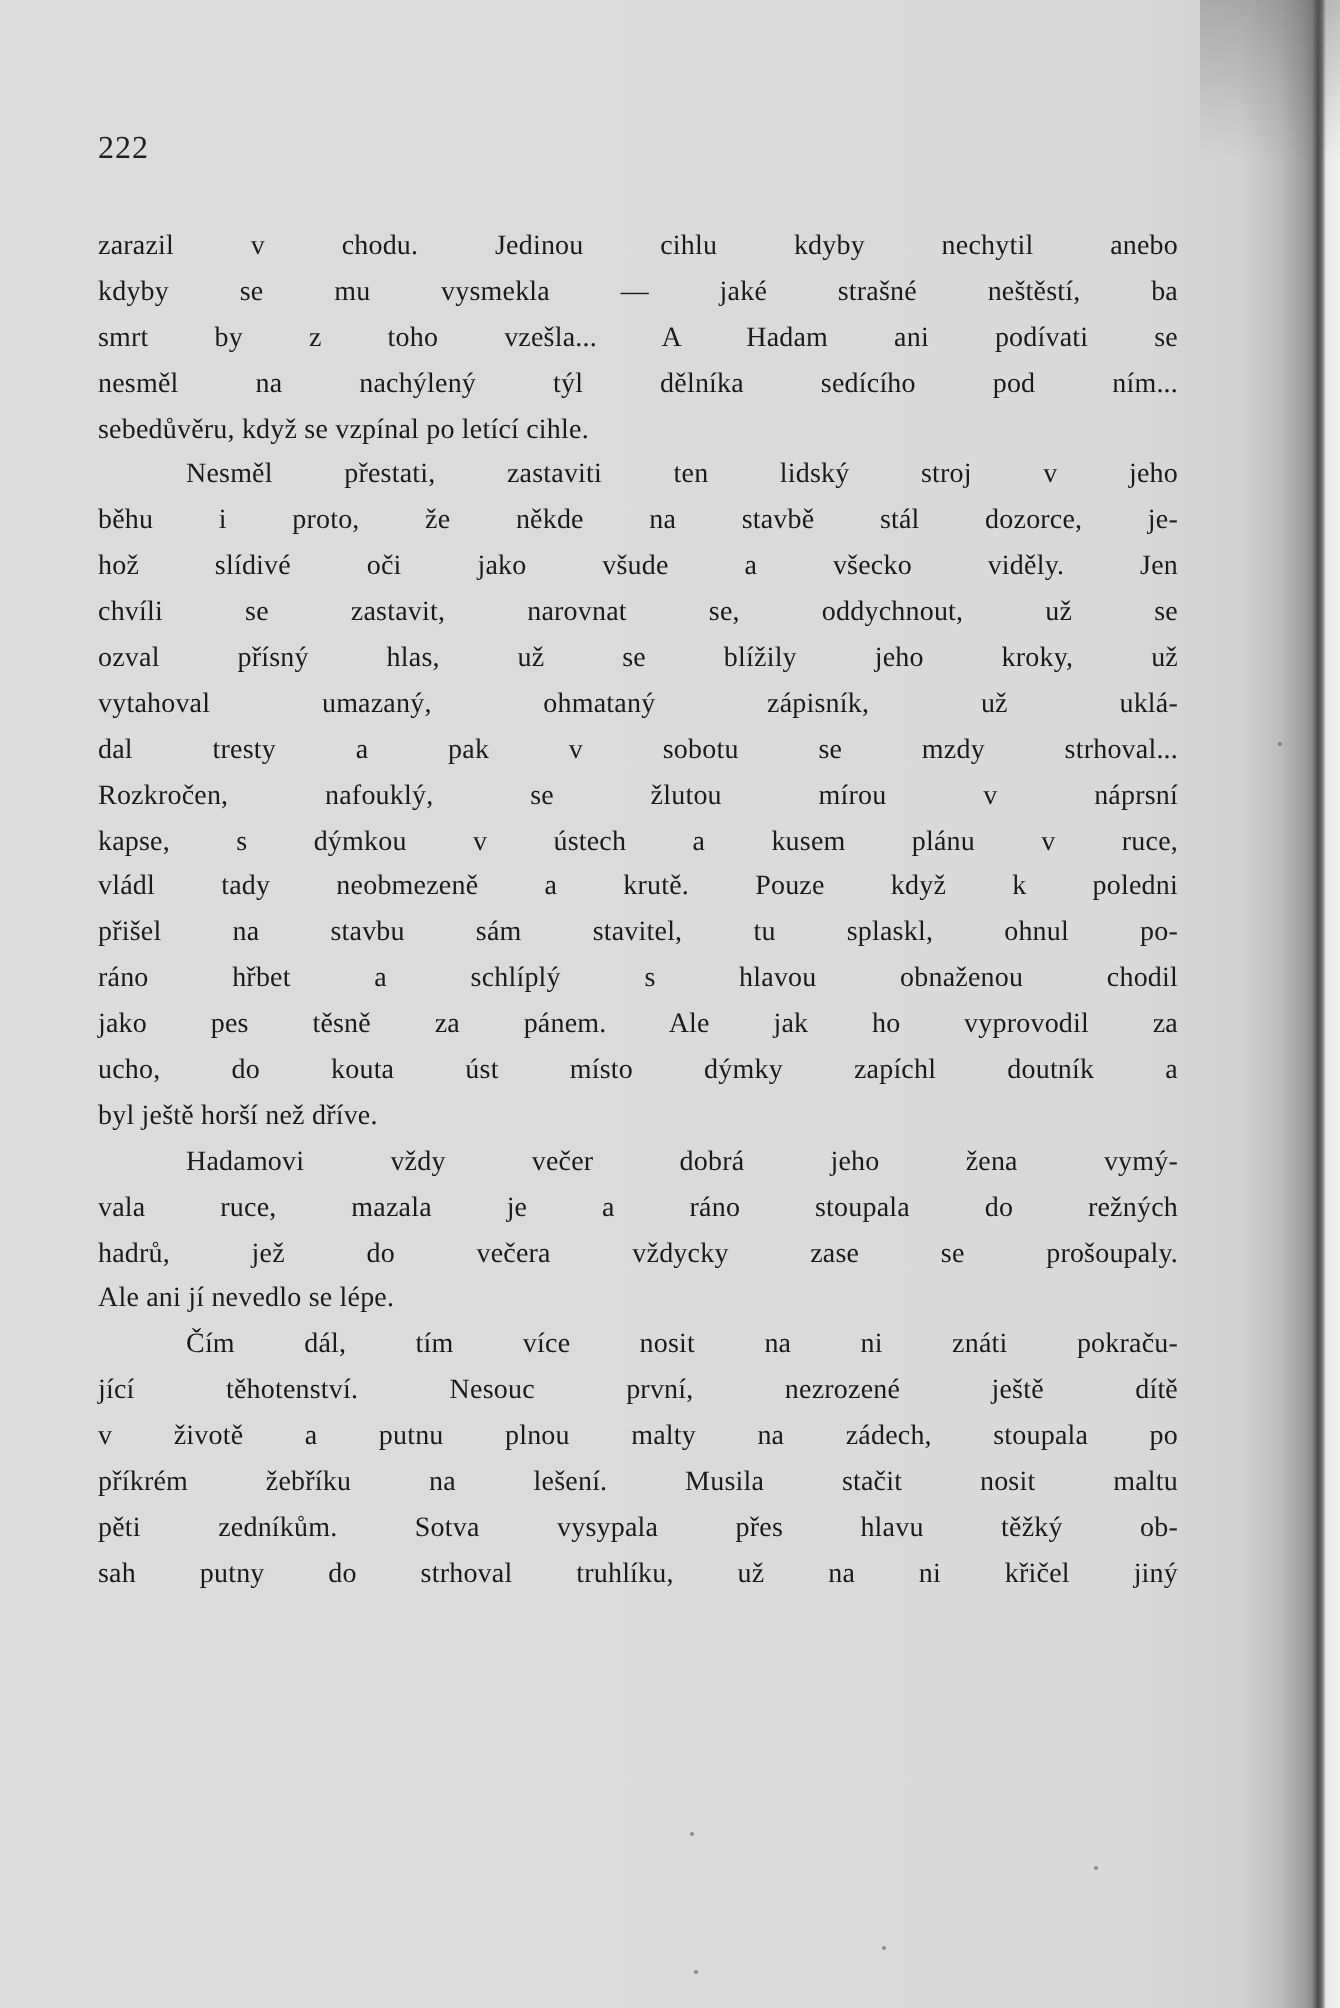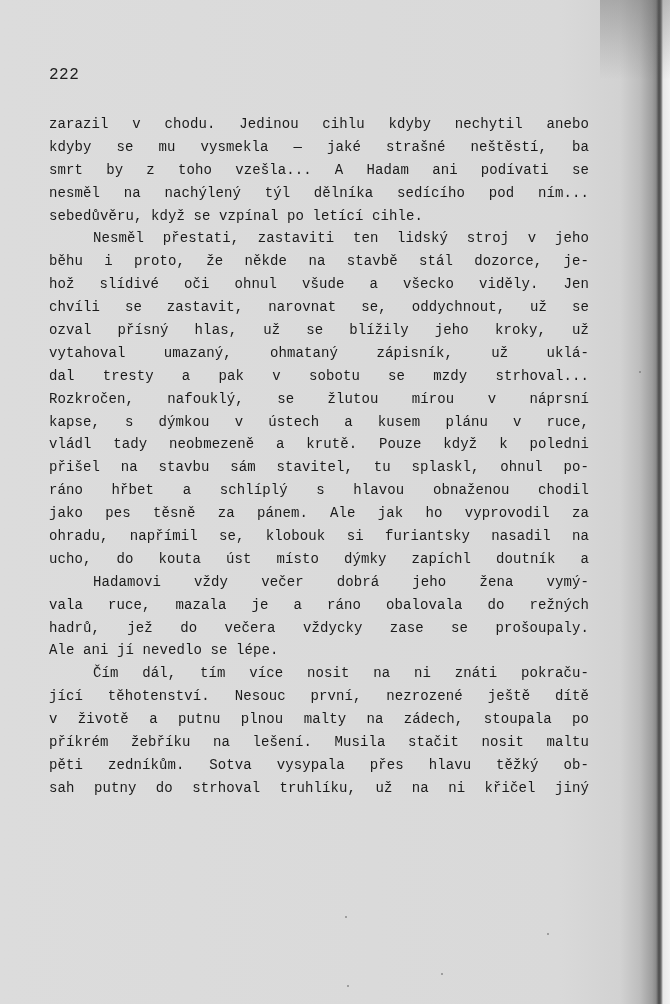--- a/index.html
+++ b/index.html
@@ -25,21 +25,20 @@
           #dcdcdc 0px,
           #d9d9d9 560px,
           #d2d2d2 620px,
           #bdbdbd 640px,
           #9e9e9e 652px,
           #8a8a8a 656px,
           #4a4a4a 659px,
           #6d6d6d 661px,
           #e8e8e8 663px,
           #f2f2f2 670px);
-      font-family: Liberation Mono, monospace;
     }
     .page-top-shade {
       position: absolute;
       left: 600px; top: 0;
       width: 70px; height: 80px;
       background: linear-gradient(to bottom, rgba(90,90,90,0.35), rgba(90,90,90,0));
       pointer-events: none;
     }
     .page-number {
       position: absolute;
@@ -95,38 +94,38 @@
       <span class="line">zarazil v chodu. Jedinou cihlu kdyby nechytil anebo</span>
       <span class="line">kdyby se mu vysmekla — jaké strašné neštěstí, ba</span>
       <span class="line">smrt by z toho vzešla... A Hadam ani podívati se</span>
       <span class="line">nesměl na nachýlený týl dělníka sedícího pod ním...</span>
       <span class="line last">sebedůvěru, když se vzpínal po letící cihle.</span>
     </div>
 
     <div>
       <span class="line indent">Nesměl přestati, zastaviti ten lidský stroj v jeho</span>
       <span class="line">běhu i proto, že někde na stavbě stál dozorce, je-</span>
-      <span class="line">hož slídivé oči ohnul všude a všecko viděly. Jen</span>
+      <span class="line">hož slídivé oči jako všude a všecko viděly. Jen</span>
       <span class="line">chvíli se zastavit, narovnat se, oddychnout, už se</span>
       <span class="line">ozval přísný hlas, už se blížily jeho kroky, už</span>
       <span class="line">vytahoval umazaný, ohmataný zápisník, už uklá-</span>
       <span class="line">dal tresty a pak v sobotu se mzdy strhoval...</span>
       <span class="line">Rozkročen, nafouklý, se žlutou mírou v náprsní</span>
       <span class="line">kapse, s dýmkou v ústech a kusem plánu v ruce,</span>
       <span class="line">vládl tady neobmezeně a krutě. Pouze když k poledni</span>
       <span class="line">přišel na stavbu sám stavitel, tu splaskl, ohnul po-</span>
       <span class="line">ráno hřbet a schlíplý s hlavou obnaženou chodil</span>
       <span class="line">jako pes těsně za pánem. Ale jak ho vyprovodil za</span>
-      <span class="line">ohradu, napřímil se, klobouk si furiantsky nasadil na</span>
       <span class="line">ucho, do kouta úst místo dýmky zapíchl doutník a</span>
+      <span class="line last">byl ještě horší než dříve.</span>
     </div>
 
     <div>
       <span class="line indent">Hadamovi vždy večer dobrá jeho žena vymý-</span>
-      <span class="line">vala ruce, mazala je a ráno obalovala do režných</span>
+      <span class="line">vala ruce, mazala je a ráno stoupala do režných</span>
       <span class="line">hadrů, jež do večera vždycky zase se prošoupaly.</span>
       <span class="line last">Ale ani jí nevedlo se lépe.</span>
     </div>
 
     <div>
       <span class="line indent">Čím dál, tím více nosit na ni znáti pokraču-</span>
       <span class="line">jící těhotenství. Nesouc první, nezrozené ještě dítě</span>
       <span class="line">v životě a putnu plnou malty na zádech, stoupala po</span>
       <span class="line">příkrém žebříku na lešení. Musila stačit nosit maltu</span>
       <span class="line">pěti zedníkům. Sotva vysypala přes hlavu těžký ob-</span>

